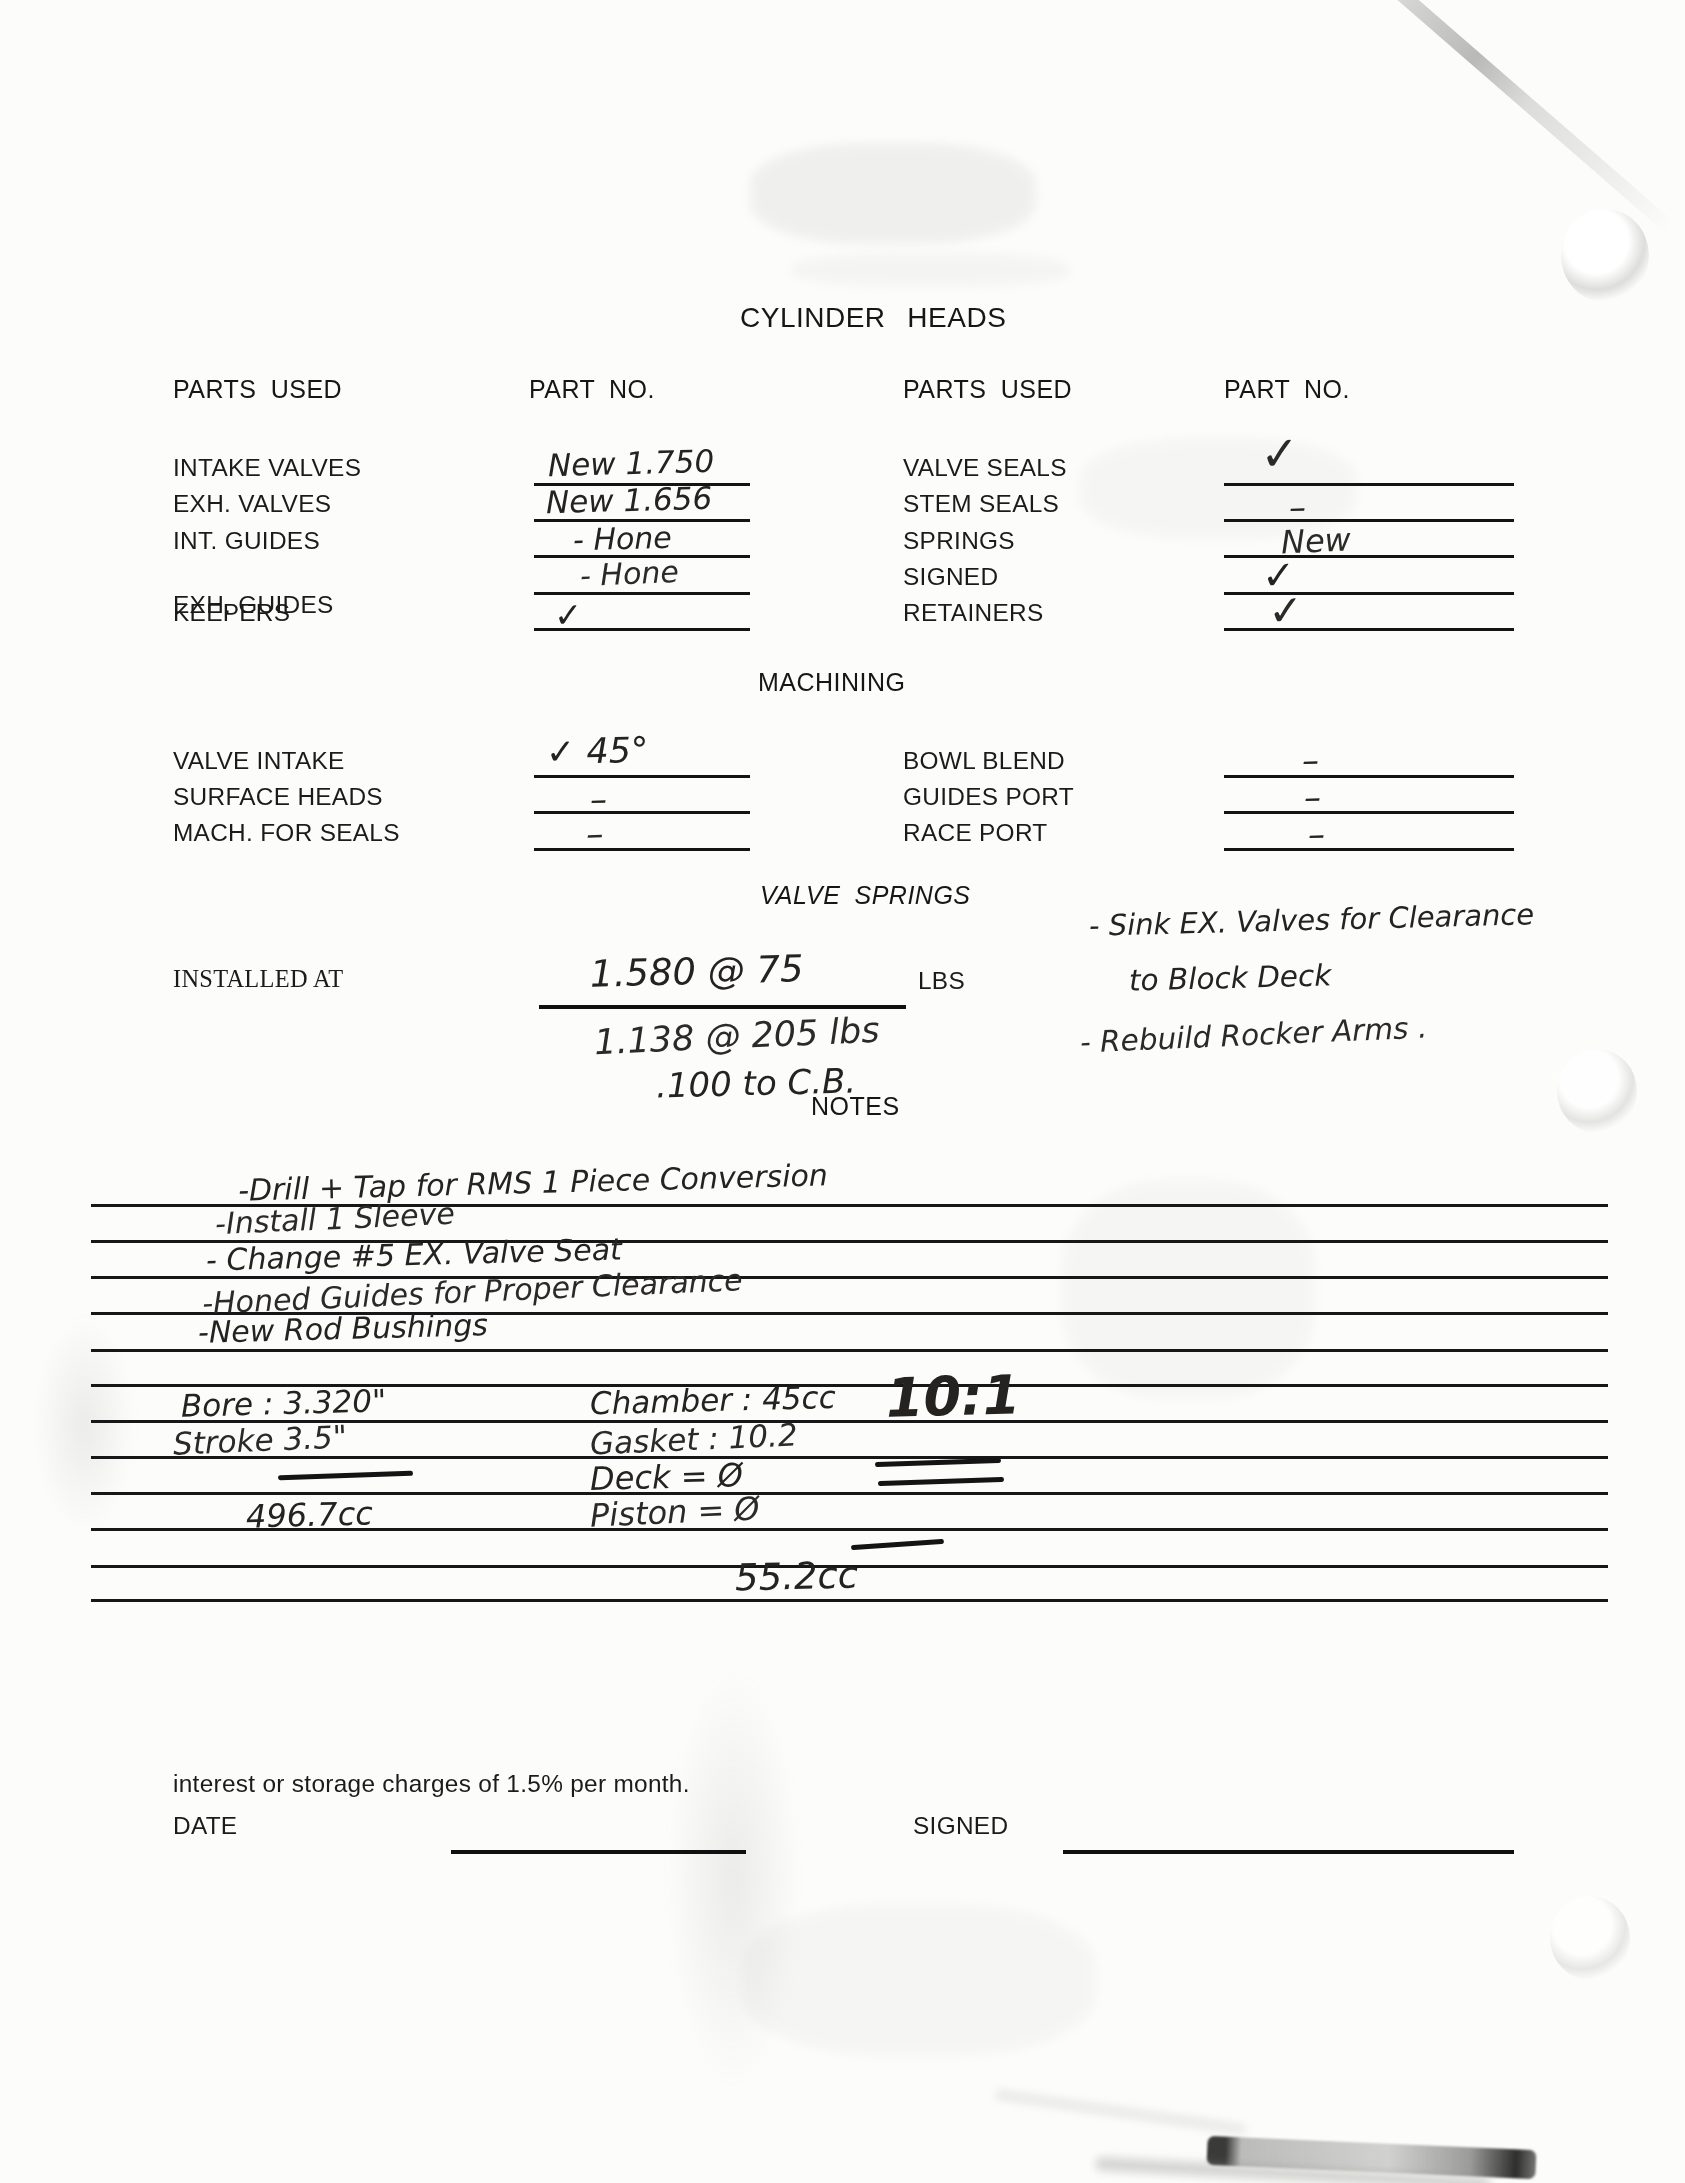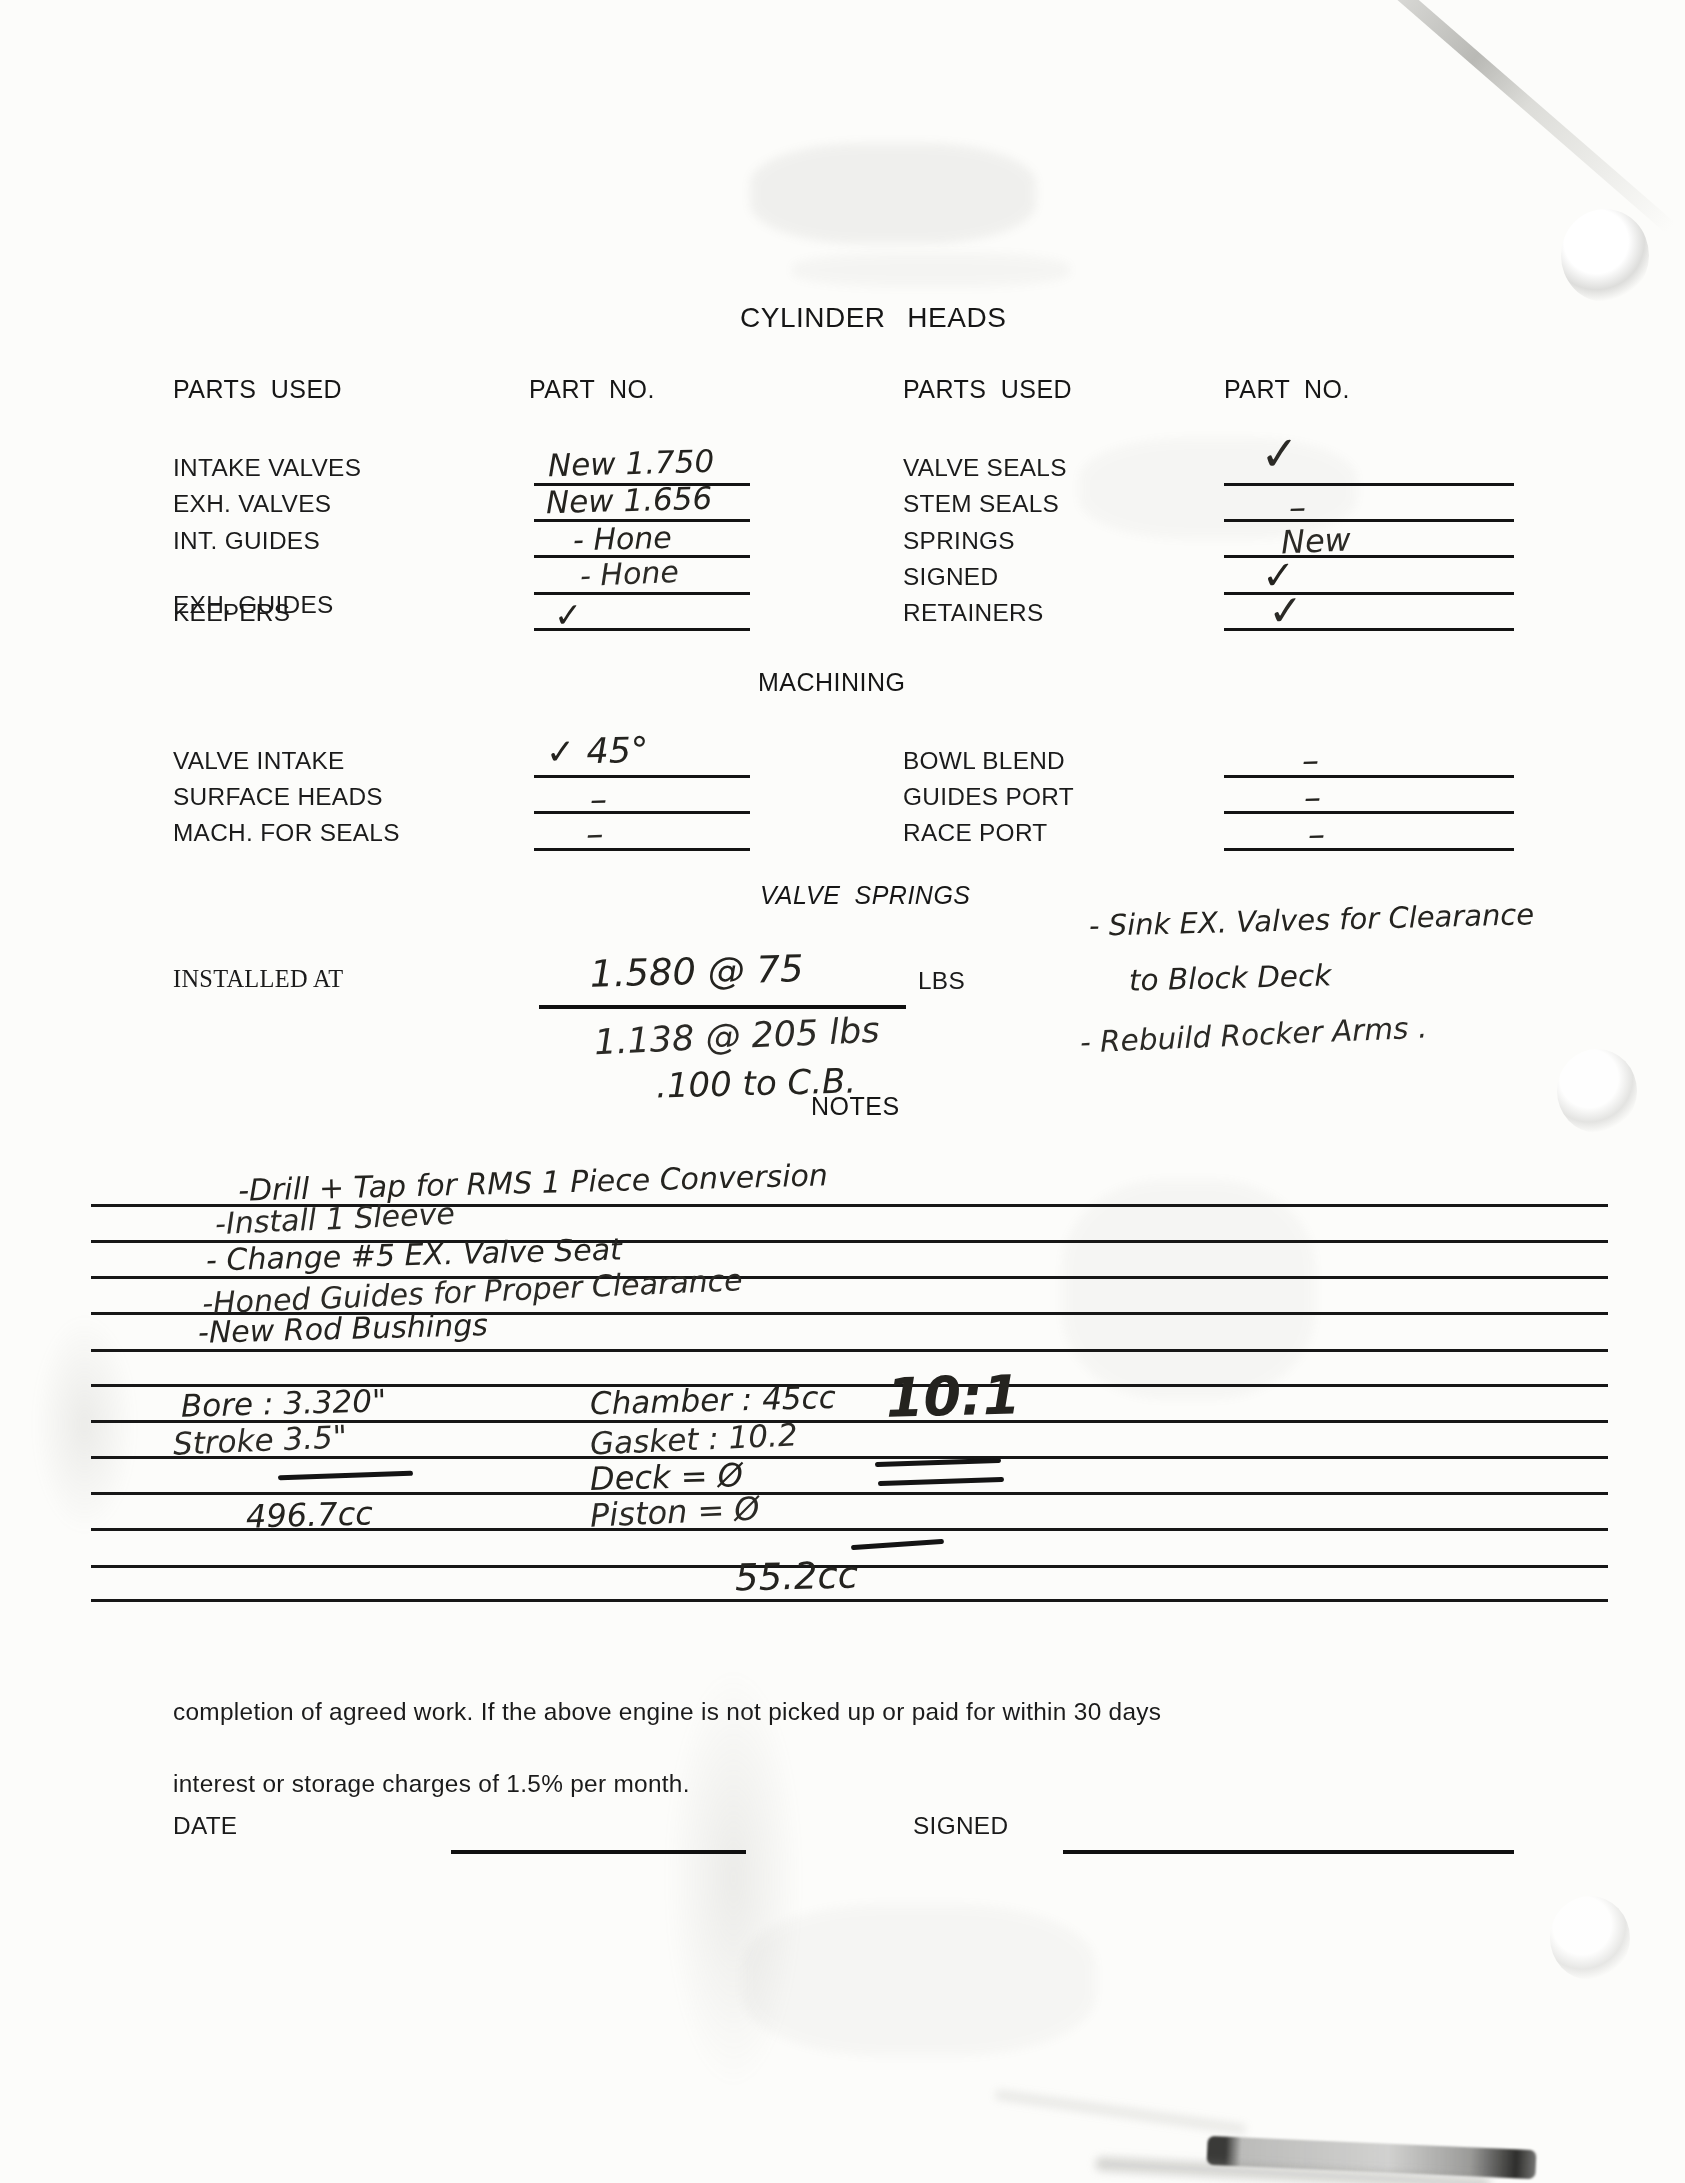--- a/index.html
+++ b/index.html
@@ -154,21 +154,20 @@
   <div class="pos hw2" style="left:590px;top:1421px;font-size:31px;">Gasket  : 10.2</div>
   <div class="pos hw" style="left:590px;top:1458px;font-size:32px;">Deck   = Ø</div>
   <div class="pos hw2" style="left:590px;top:1493px;font-size:32px;">Piston = Ø</div>
   <div class="pos hw" style="left:886px;top:1365px;font-size:54px;font-weight:bold;">10:1</div>
   <div class="pos fline" style="left:875px;top:1460px;width:126px;height:5px;transform:rotate(-2deg);border-radius:3.4px;"></div>
   <div class="pos fline" style="left:878px;top:1479px;width:126px;height:5px;transform:rotate(-2deg);border-radius:3.4px;"></div>
   <div class="pos fline" style="left:278px;top:1473px;width:135px;height:5px;transform:rotate(-2deg);border-radius:3.4px;"></div>
   <div class="pos fline" style="left:851px;top:1542px;width:93px;height:5px;transform:rotate(-4deg);border-radius:3.4px;"></div>
   <div class="pos hw" style="left:735px;top:1555px;font-size:37px;">55.2cc</div>
 
-  <div class="pos lbl" style="left:173px;top:1698px;">completion of agreed  work. If the above engine is not picked up or paid for within 30 days</div>
   <div class="pos lbl" style="left:173px;top:1770px;">interest or storage charges of 1.5% per month.</div>
 
   <div class="pos lbl" style="left:173px;top:1812px;">DATE</div>
   <div class="pos thickline" style="left:451px;top:1850px;width:295px;"></div>
   <div class="pos lbl" style="left:913px;top:1812px;">SIGNED</div>
   <div class="pos thickline" style="left:1063px;top:1850px;width:451px;"></div>
 
   <div class="pos smudge-dark" style="left:1207px;top:2143px;width:329px;height:29px;transform:rotate(2.5deg);"></div>
   <div class="pos smudge-soft" style="left:1095px;top:2167px;width:396px;height:13.5px;transform:rotate(3deg);"></div>
   <div class="pos smudge-soft" style="left:994px;top:2107px;width:253px;height:10px;transform:rotate(8deg);opacity:.5;"></div>

